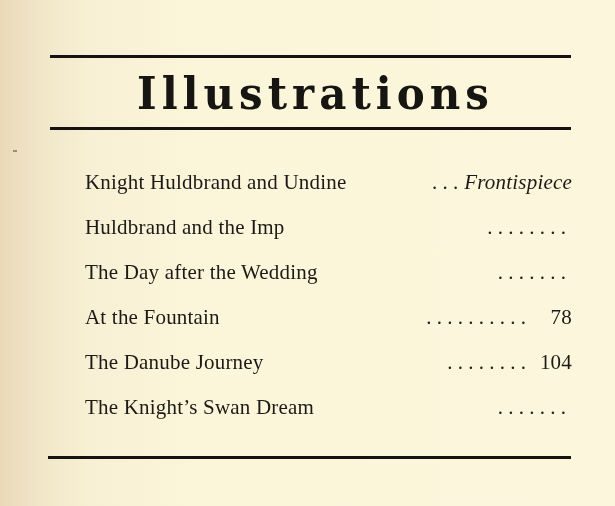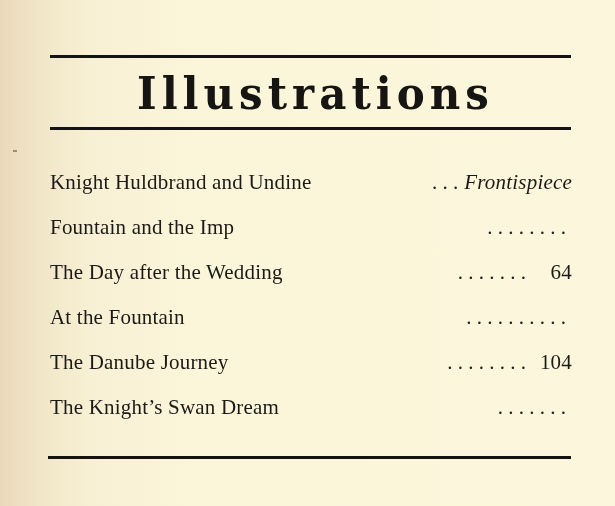--- a/index.html
+++ b/index.html
@@ -29,21 +29,21 @@
     color: #161512;
     transform: scaleY(1.05);
   }
   .list { position: absolute; left: 42px; top: 160px; width: 522px; }
   .row {
     position: relative; height: 45px;
     display: flex; align-items: baseline;
     font-size: 21px; line-height: 45px;
     letter-spacing: 0.2px;
   }
-  .row .label { white-space: nowrap; }
+  .row .label { white-space: nowrap; margin-left: 35px; }
   .row .leader {
     flex: 1; overflow: hidden; white-space: nowrap;
     margin: 0 6px;
     letter-spacing: 0;
     color: #222;
     text-align: right;
     direction: rtl;
   }
   .row .page-num { white-space: nowrap; text-align: right; min-width: 40px; }
   .row .page-num.italic { font-style: italic; min-width: 0; text-align: center; }
@@ -59,31 +59,31 @@
   <div class="title">Illustrations</div>
   <div class="rule mid"></div>
 
   <div class="list">
     <div class="row">
       <span class="label">Knight Huldbrand and Undine</span>
       <span class="leader">. . .</span>
       <span class="page-num italic">Frontispiece</span>
     </div>
     <div class="row">
-      <span class="label">Fountain and the Imp</span>
+      <span class="label">Huldbrand and the Imp</span>
       <span class="leader">. . . . . . . .</span>
     </div>
     <div class="row">
       <span class="label">The Day after the Wedding</span>
       <span class="leader">. . . . . . .</span>
-      <span class="page-num">64</span>
     </div>
     <div class="row">
       <span class="label">At the Fountain</span>
       <span class="leader">. . . . . . . . . .</span>
+      <span class="page-num">78</span>
     </div>
     <div class="row">
       <span class="label">The Danube Journey</span>
       <span class="leader">. . . . . . . .</span>
       <span class="page-num">104</span>
     </div>
     <div class="row">
       <span class="label">The Knight’s Swan Dream</span>
       <span class="leader">. . . . . . .</span>
     </div>

